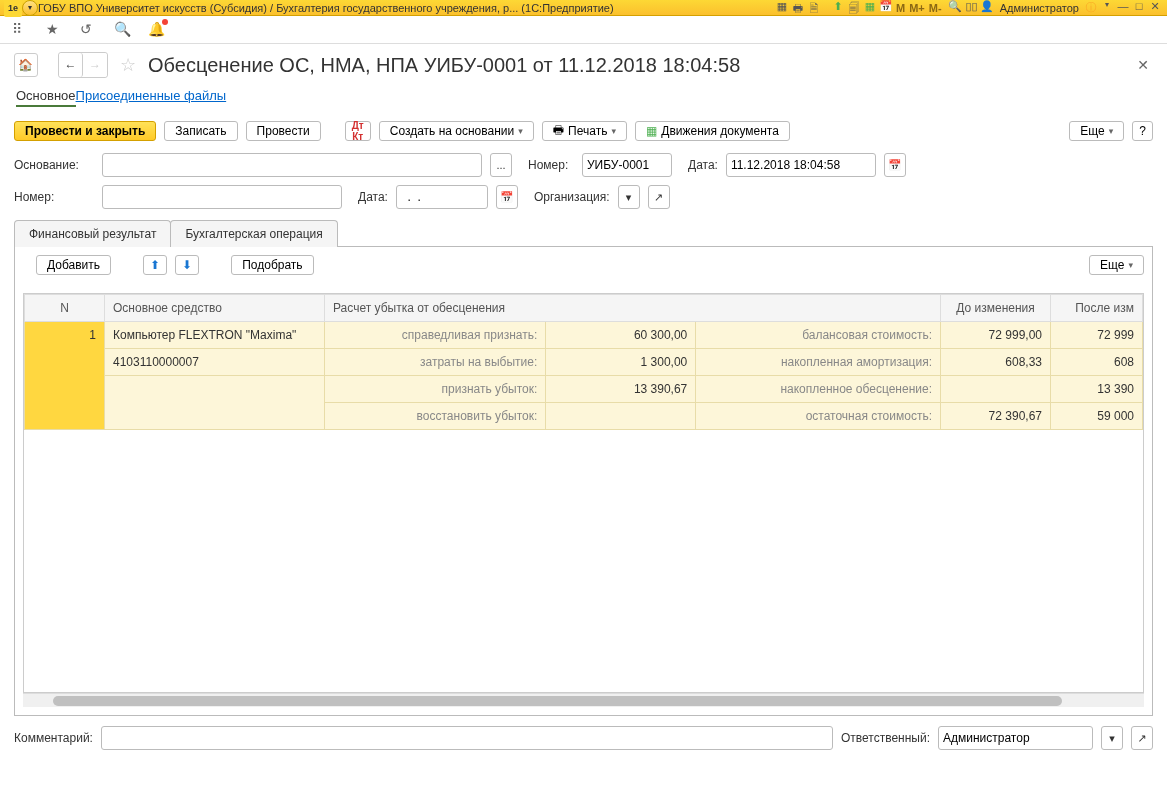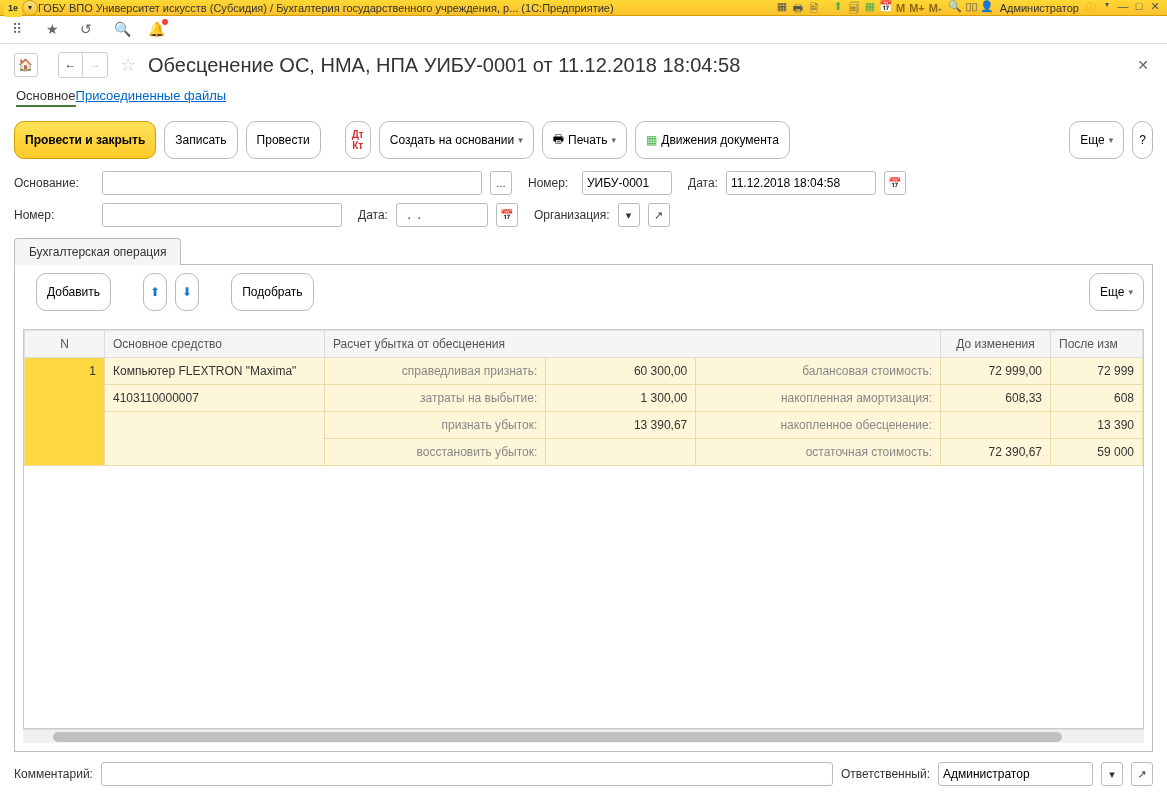--- a/index.html
+++ b/index.html
@@ -20,21 +20,21 @@
 .nav-btn { width: 24px; height: 24px; border: 1px solid #ccc; border-radius: 3px; background: #fff; font-size: 12px; text-align: center; line-height: 22px; cursor: pointer; }
 .nav-btn.disabled { color: #ccc; }
 .star-icon { width: 24px; height: 24px; font-size: 18px; color: #ccc; text-align: center; line-height: 24px; cursor:pointer;}
 .page-title { font-size: 20px; color: #333; }
 .close-x { margin-left: auto; font-size: 14px; color: #666; cursor: pointer; padding: 0 4px;}
 .tabs1 { display: flex; margin-bottom: 14px; padding-left:2px;}
 .tabs1 .tab { font-size: 13px; cursor: pointer; padding-bottom: 2px; }
 .tabs1 .tab.active { color: #333; border-bottom: 2px solid #4a7a3a;}
 .tabs1 .tab.link { color: #0066cc; text-decoration: underline; }
 .action-row { display: flex; align-items: center; gap: 8px; margin-bottom: 12px; }
-.btn { height: 38px; padding: 0 10px; border: 1px solid #bbb; border-radius: 10px; background: #fff; font-size: 12px; cursor: pointer; display: inline-flex; align-items: center; gap: 4px; }
+.btn { height: 20px; padding: 0 10px; border: 1px solid #bbb; border-radius: 3px; background: #fff; font-size: 12px; cursor: pointer; display: inline-flex; align-items: center; gap: 4px; }
 .btn.primary { background: linear-gradient(#ffe259,#ffca28); border-color: #d4a000; font-weight: bold; }
 .btn .caret { font-size: 9px; color: #666; }
 .btn.icon-only { padding: 0 6px; }
 .form-row { display: flex; align-items: center; gap: 8px; margin-bottom: 8px; }
 .form-row label { font-size: 12px; color: #333; }
 .text-input { height: 24px; border: 1px solid #bbb; border-radius: 3px; padding: 0 4px; font-size: 12px; background:#fff;}
 .input-btn { width: 22px; height: 24px; border: 1px solid #bbb; border-radius: 3px; background: #fff; font-size: 11px; text-align: center; line-height: 22px; cursor: pointer; }
 .tabs2 { display: flex; border-bottom: 1px solid #bbb; margin-bottom: 0;}
 .tabs2 .tab { padding: 6px 14px; font-size: 12px; border: 1px solid #bbb; border-bottom: none; background: #f5f5f5; cursor: pointer; border-radius: 4px 4px 0 0; margin-right:-1px; position:relative; top:1px;}
 .tabs2 .tab.active { background: #fff; z-index:1;}
@@ -158,20 +158,21 @@
     <input class="text-input" style="width: 240px;">
     <label style="margin-left:8px">Дата:</label>
     <input class="text-input" style="width: 92px;" value="  .  .">
     <span class="input-btn">📅</span>
     <label style="margin-left:8px">Организация:</label>
     <span class="input-btn">▾</span>
     <span class="input-btn">↗</span>
   </div>
 
   <div class="tabs2" style="margin-top:10px">
+    <span class="tab">Финансовый результат</span>
     <span class="tab">Бухгалтерская операция</span>
   </div>
 
   <div class="tab-content">
     <div class="tab-actions">
       <button class="btn">Добавить</button>
       <span style="width:16px"></span>
       <button class="btn icon-only" style="color:#1976d2">⬆</button>
       <button class="btn icon-only" style="color:#1976d2">⬇</button>
       <span style="width:16px"></span>
@@ -184,21 +185,21 @@
     </div>
 
     <div class="table-wrap">
       <table>
         <thead>
           <tr>
             <th class="center" style="width:80px">N</th>
             <th style="width:220px">Основное средство</th>
             <th colspan="3">Расчет убытка от обесценения</th>
             <th style="width:110px;text-align:center">До изменения</th>
-            <th style="width:92px;text-align:left">После изм</th>
+            <th style="width:92px;text-align:right">После изм</th>
           </tr>
         </thead>
         <tbody>
           <tr>
             <td class="n-col" rowspan="4">1</td>
             <td>Компьютер FLEXTRON "Maxima"</td>
             <td class="label-cell">справедливая признать:</td>
             <td class="right" style="width:150px">60 300,00</td>
             <td class="label-cell">балансовая стоимость:</td>
             <td class="right">72 999,00</td>

